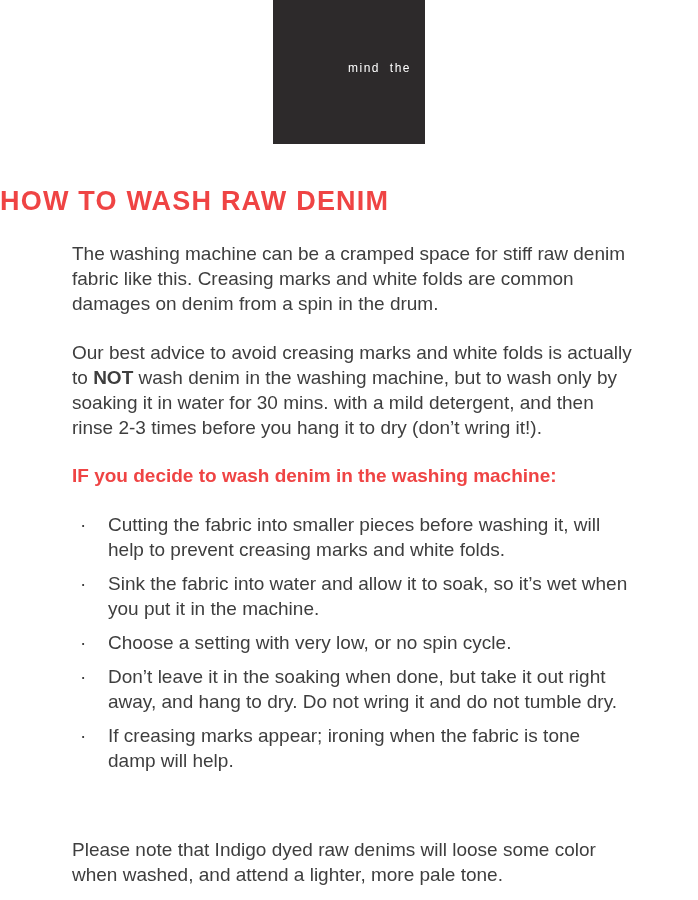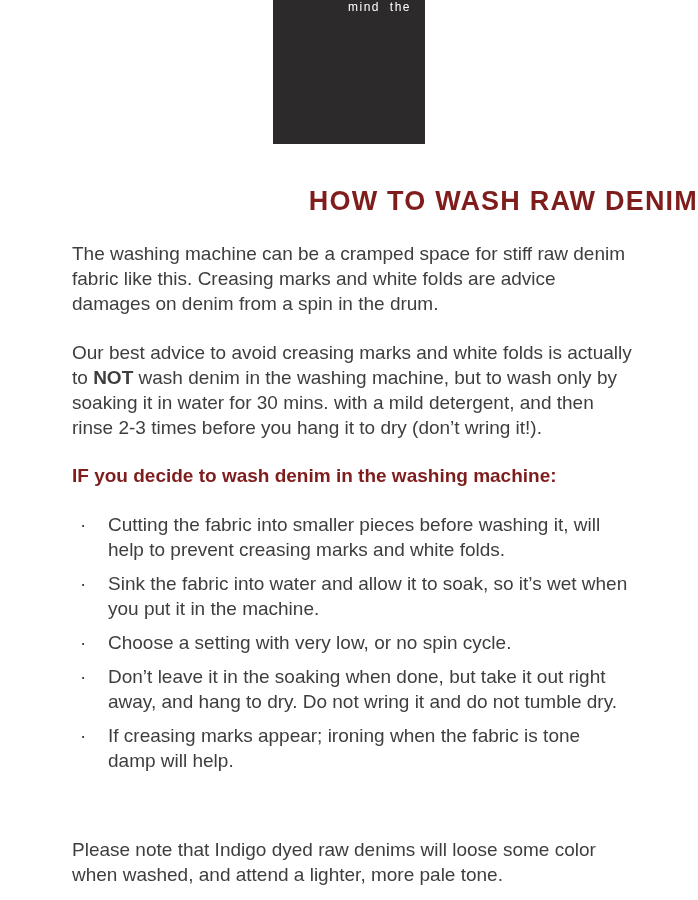--- a/index.html
+++ b/index.html
@@ -11,56 +11,56 @@
   }
   .page { width: 698px; height: 900px; background: #ffffff; }
 
   
   .logo {
     width: 152px; height: 144px;
     margin: 0 auto;
     background: #2d2a2b;
     display: flex;
     flex-direction: column;
-    justify-content: space-between;
+    justify-content: center;
     align-items: flex-end;
     padding: 0 14px 7px 0;
     color: #ffffff;
   }
   .logo-tagline {
     font-size: 12px;
     letter-spacing: 1.5px;
     word-spacing: 5px;
     margin-bottom: 2px;
   }
   .logo-wordmark {
     font-size: 27px;
     font-weight: 400;
     letter-spacing: 2px;
     line-height: 1;
   }
 
   h1 {
     margin-top: 42px;
-    text-align: right;
+    text-align: left;
     font-size: 27px;
     font-weight: 700;
     letter-spacing: 1.2px;
-    color: #7f1d1d;
+    color: #ef4444;
   }
 
   .content {
     width: 560px;
     margin: 24px 0 0 72px;
     color: #3e3e3e;
     font-size: 19px;
     line-height: 1.32;
   }
   .content p { margin-bottom: 24px; }
-  .subhead { font-weight: 700; color: #7f1d1d; margin-top: -2px; }
+  .subhead { font-weight: 700; color: #ef4444; margin-top: -2px; }
 
   ul.tips {
     list-style: none;
     margin: 2px 0 18px 0;
   }
   ul.tips li {
     display: grid;
     grid-template-columns: 36px 1fr;
     margin-bottom: 9px;
   }
@@ -78,21 +78,21 @@
 <div class="page">
 
   <header class="logo">
     <div class="logo-tagline">mind the</div>
   </header>
 
   <h1>HOW TO WASH RAW DENIM</h1>
 
   <main class="content">
 
-    <p>The washing machine can be a cramped space for stiff raw denim fabric like this. Creasing marks and white folds are advice damages on denim from a spin in the drum.</p>
+    <p>The washing machine can be a cramped space for stiff raw denim fabric like this. Creasing marks and white folds are common damages on denim from a spin in the drum.</p>
 
     <p><span>Our best advice to avoid creasing marks and white folds is actually to </span><strong>NOT</strong><span> wash denim in the washing machine, but to wash only by soaking it in water for 30 mins. with a mild detergent, and then rinse 2-3 times before you hang it to dry (don’t wring it!).</span></p>
 
     <p class="subhead">IF you decide to wash denim in the washing machine:</p>
 
     <ul class="tips">
       <li>
         <span class="bullet">·</span>
         <span>Cutting the fabric into smaller pieces before washing it, will help to prevent creasing marks and white folds.</span>
       </li>

